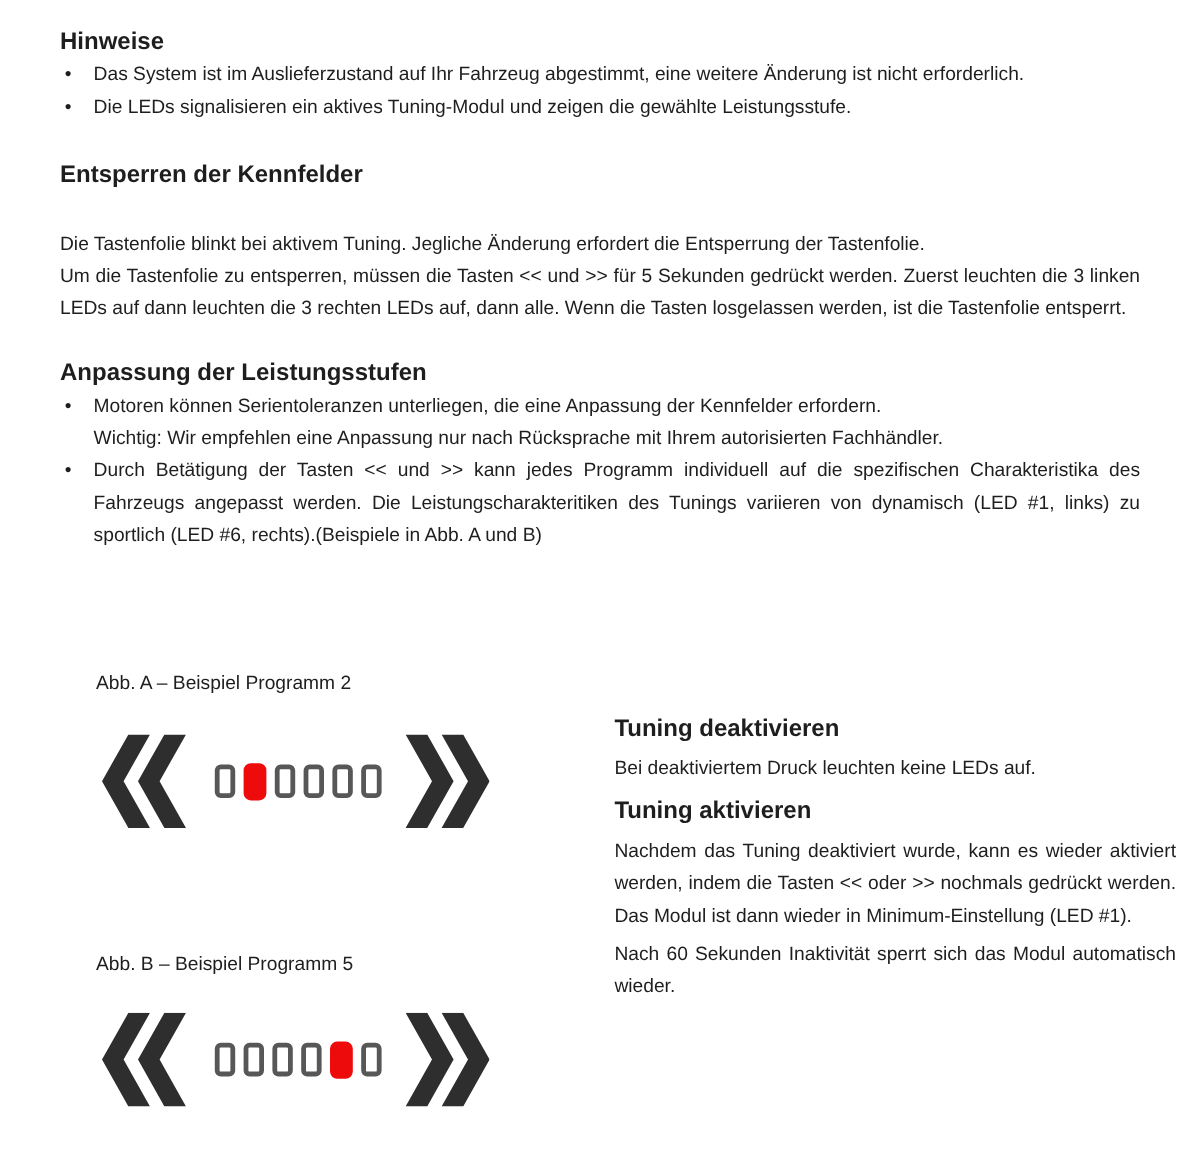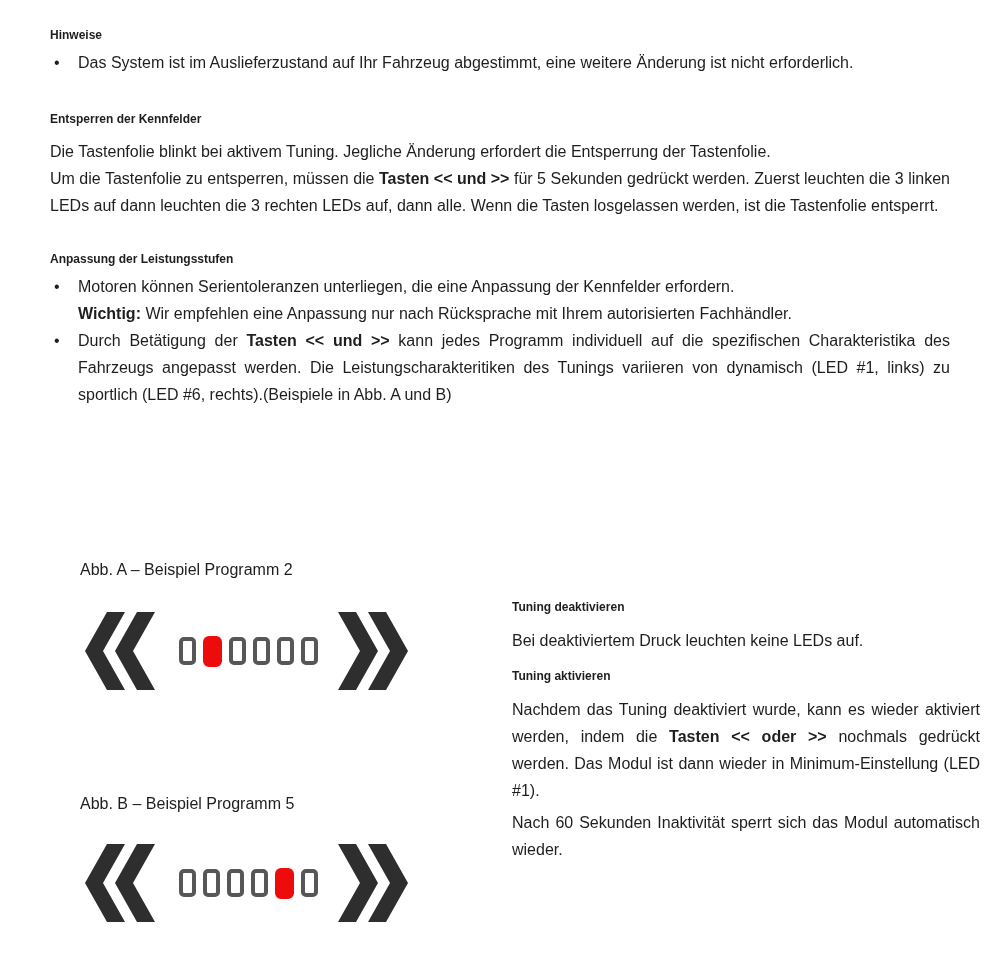--- a/index.html
+++ b/index.html
@@ -4,30 +4,30 @@
 <style>
   html,body{margin:0;padding:0;background:#ffffff;}
   body{
     width:1000px;height:975px;
     font-family:"Liberation Sans",sans-serif;
     font-size:16px;line-height:27px;
     color:var(--text-color,#1e1e1e);
   }
   .doc{position:relative;width:1000px;height:975px;overflow:hidden;background:#fff;}
   .flow{padding:22px 50px 0 50px;}
-  .h{font-size:12px;font-weight:700;margin:0;}
+  .h{font-size:20px;font-weight:700;margin:0;}
   .just{text-align:justify;margin:0;}
   ul.bullets{list-style:none;margin:0;padding:0;}
   li.bullet{position:relative;padding-left:28px;margin:0;}
   li.bullet::before{content:"\2022";position:absolute;left:4px;top:0;}
   .mt30{margin-top:30px;}
   .mt27{margin-top:27px;}
-  .mt13{margin-top:5px;}
+  .mt13{margin-top:30px;}
   .mt7{margin-top:7px;}
-  b{font-weight:700;}
+  b{font-weight:400;}
 
   .bottom{position:absolute;left:0;top:548px;width:1000px;height:427px;margin-left:30px;}
   .fig-label{position:absolute;left:50px;margin:0;white-space:nowrap;}
   .fig-label-a{top:8px;}
   .fig-label-b{top:242px;}
   .figure{position:absolute;left:55px;display:flex;align-items:center;}
   .figure-a{top:64px;}
   .figure-b{top:296px;}
   .chev{color:var(--chevron-color,#2e2e2e);height:78px;display:block;}
   .chev svg{display:block;}
@@ -54,20 +54,21 @@
 </head>
 <body>
 
 <div class="doc">
 
   <div class="flow">
 
     <h3 class="h">Hinweise</h3>
     <ul class="bullets">
       <li class="bullet just"><span>Das System ist im Auslieferzustand auf Ihr Fahrzeug abgestimmt, eine weitere Änderung ist nicht erforderlich.</span></li>
+      <li class="bullet just"><span>Die LEDs signalisieren ein aktives Tuning-Modul und zeigen die gewählte Leistungsstufe.</span></li>
     </ul>
 
     <h3 class="h mt30">Entsperren der Kennfelder</h3>
     <p class="just mt13"><span>Die Tastenfolie blinkt bei aktivem Tuning. Jegliche Änderung erfordert die Entsperrung der Tastenfolie.</span><br><span>Um die Tastenfolie zu entsperren, müssen die </span><b>Tasten &lt;&lt; und &gt;&gt;</b><span> für 5 Sekunden gedrückt werden. Zuerst leuchten die 3 linken LEDs auf dann leuchten die 3 rechten LEDs auf, dann alle. Wenn die Tasten losgelassen werden, ist die Tastenfolie entsperrt.</span></p>
 
     <h3 class="h mt27">Anpassung der Leistungsstufen</h3>
     <ul class="bullets mt7">
       <li class="bullet just"><span>Motoren können Serientoleranzen unterliegen, die eine Anpassung der Kennfelder erfordern.</span><br><b>Wichtig:</b><span> Wir empfehlen eine Anpassung nur nach Rücksprache mit Ihrem autorisierten Fachhändler.</span></li>
       <li class="bullet just mt7"><span>Durch Betätigung der </span><b>Tasten &lt;&lt; und &gt;&gt;</b><span> kann jedes Programm individuell auf die spezifischen Charakteristika des Fahrzeugs angepasst werden. Die Leistungscharakteritiken des Tunings variieren von dynamisch (LED #1, links) zu sportlich (LED #6, rechts).(Beispiele in Abb. A und B)</span></li>
     </ul>

